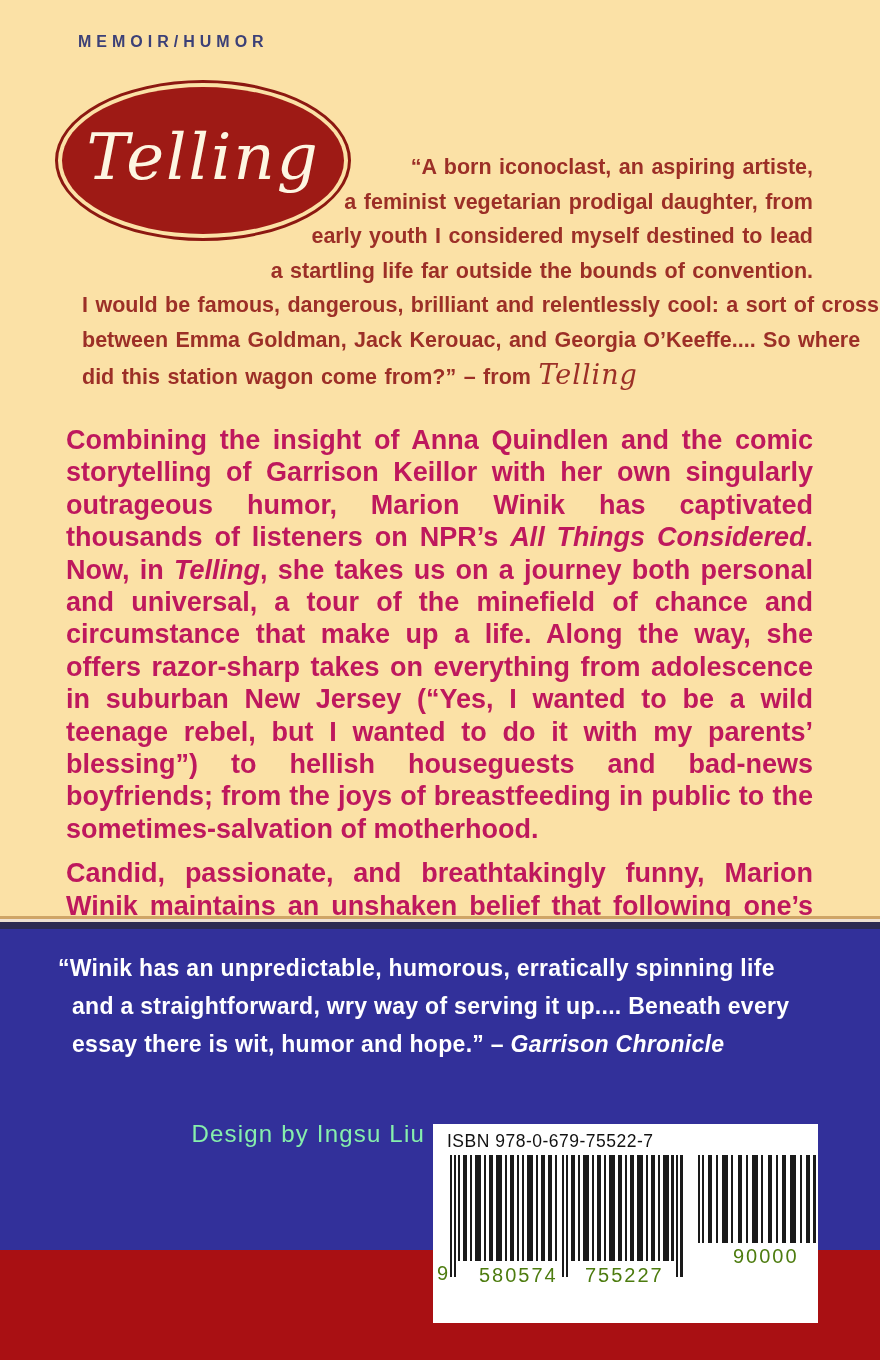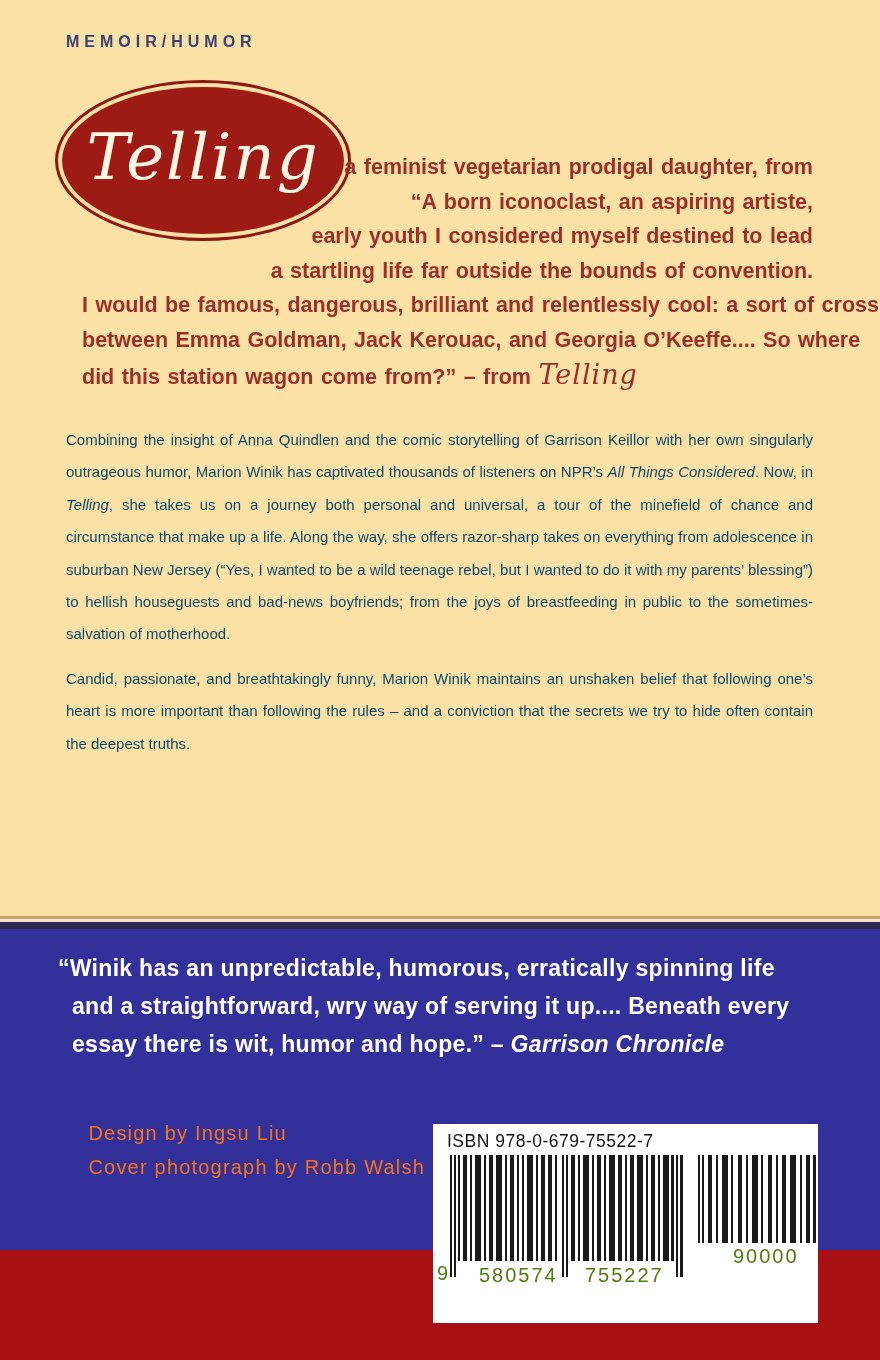--- a/index.html
+++ b/index.html
@@ -2,21 +2,21 @@
 <html><head>
 <meta charset="utf-8">
 <style>
   html,body{margin:0;padding:0;background:#888;}
   .cover{
     position:relative; width:880px; height:1360px; margin:0 auto;
     background:#fbe1a6; overflow:hidden;
     font-family:"Liberation Sans", sans-serif;
   }
   .category{
-    position:absolute; left:66px; top:33px;
+    position:absolute; left:78px; top:33px;
     font-size:16px; letter-spacing:5px; color:#3c4077; font-weight:bold;
   }
   
   .oval{
     position:absolute; left:55px; top:80px; width:290px; height:155px;
     background:#fbe1a6; border:3px solid #8c1811; border-radius:50%;
   }
   .oval-inner{
     position:absolute; inset:4px; background:#9e1a15; border-radius:50%;
     display:flex; align-items:center; justify-content:center;
@@ -34,21 +34,21 @@
   .rq-line{white-space:nowrap;}
   .rq-line.r{text-align:right;}
   .rq-line.l{text-align:left;margin-left:16px;}
   .script-title{
     font-family:"DejaVu Serif", serif; font-style:italic; font-weight:normal;
     font-size:27px; letter-spacing:1px;
   }
   
   .synopsis{
     position:absolute; left:66px; top:424px; width:747px;
-    color:#0c4a6e; font-size:15px; line-height:32.4px; font-weight:normal;
+    color:#be185d; font-size:27px; line-height:32.4px; font-weight:bold;
     text-align:justify;
   }
   .synopsis p{margin:0 0 12px 0;}
   .synopsis i{font-style:italic;}
   
   .divider{position:absolute; left:0; top:916px; width:880px;}
   .stripe1{height:3px; background:#cfa567;}
   .stripe2{height:3px; background:#efe1d1;}
   .stripe3{height:7px; background:#2d2a50;}
   
@@ -56,22 +56,22 @@
     position:absolute; left:0; top:929px; width:880px; height:321px;
     background:#32309a;
   }
   .review{
     position:absolute; left:72px; top:20px; width:742px; margin:0;
     color:#ffffff; font-size:23px; line-height:38px; font-weight:bold;
     text-indent:-14px; letter-spacing:0.3px;
   }
   .review i{font-style:italic;}
   .credits{
-    position:absolute; right:455px; top:188px; 
-    color:#f97316; font-size:20px; line-height:33.5px; letter-spacing:1.2px;
+    position:absolute; right:455px; top:188px; text-align:right;
+    color:#86efac; font-size:24px; line-height:33.5px; letter-spacing:1.2px;
     white-space:nowrap;
   }
   
   .red-strip{
     position:absolute; left:0; top:1250px; width:880px; height:110px;
     background:#a91013;
   }
   
   .barcode-box{
     position:absolute; left:433px; top:1124px; width:385px; height:199px;
@@ -96,22 +96,22 @@
 
   <div class="category">MEMOIR/HUMOR</div>
 
   <div class="oval">
     <div class="oval-inner">
       <span class="oval-title">Telling</span>
     </div>
   </div>
 
   <div class="red-quote">
+    <div class="rq-line r">“A born iconoclast, an aspiring artiste,</div>
     <div class="rq-line r">a feminist vegetarian prodigal daughter, from</div>
-    <div class="rq-line r">“A born iconoclast, an aspiring artiste,</div>
     <div class="rq-line r">early youth I considered myself destined to lead</div>
     <div class="rq-line r">a startling life far outside the bounds of convention.</div>
     <div class="rq-line l">I would be famous, dangerous, brilliant and relentlessly cool: a sort of cross</div>
     <div class="rq-line l">between Emma Goldman, Jack Kerouac, and Georgia O’Keeffe.... So where</div>
     <div class="rq-line l"><span>did this station wagon come from?” – from</span> <span class="script-title">Telling</span></div>
   </div>
 
   <div class="synopsis">
     <p><span>Combining the insight of Anna Quindlen and the comic storytelling of Garrison Keillor with her own singularly outrageous humor, Marion Winik has captivated thousands of listeners on NPR’s </span><i>All Things Considered</i><span>. Now, in </span><i>Telling</i><span>, she takes us on a journey both personal and universal, a tour of the minefield of chance and circumstance that make up a life. Along the way, she offers razor-sharp takes on everything from adolescence in suburban New Jersey (“Yes, I wanted to be a wild teenage rebel, but I wanted to do it with my parents’ blessing”) to hellish houseguests and bad-news boyfriends; from the joys of breastfeeding in public to the sometimes-salvation of motherhood.</span></p>
     <p>Candid, passionate, and breathtakingly funny, Marion Winik maintains an unshaken belief that following one’s heart is more important than following the rules – and a conviction that the secrets we try to hide often contain the deepest truths.</p>
@@ -120,21 +120,20 @@
   <div class="divider">
     <div class="stripe1"></div>
     <div class="stripe2"></div>
     <div class="stripe3"></div>
   </div>
 
   <div class="blue-panel">
     <p class="review"><span>“Winik has an unpredictable, humorous, erratically spinning life and a straightforward, wry way of serving it up.... Beneath every essay there is wit, humor and hope.” – </span><i>Garrison Chronicle</i></p>
     <div class="credits">
       <div>Design by Ingsu Liu</div>
-      <div>Cover photograph by Robb Walsh</div>
     </div>
   </div>
 
   <div class="red-strip"></div>
 
   <div class="barcode-box">
     <div class="isbn">ISBN 978-0-679-75522-7</div>
 
     <svg class="bars-main" width="234" height="122" viewBox="0 0 234 122">
       <g fill="#1a1a1a">

